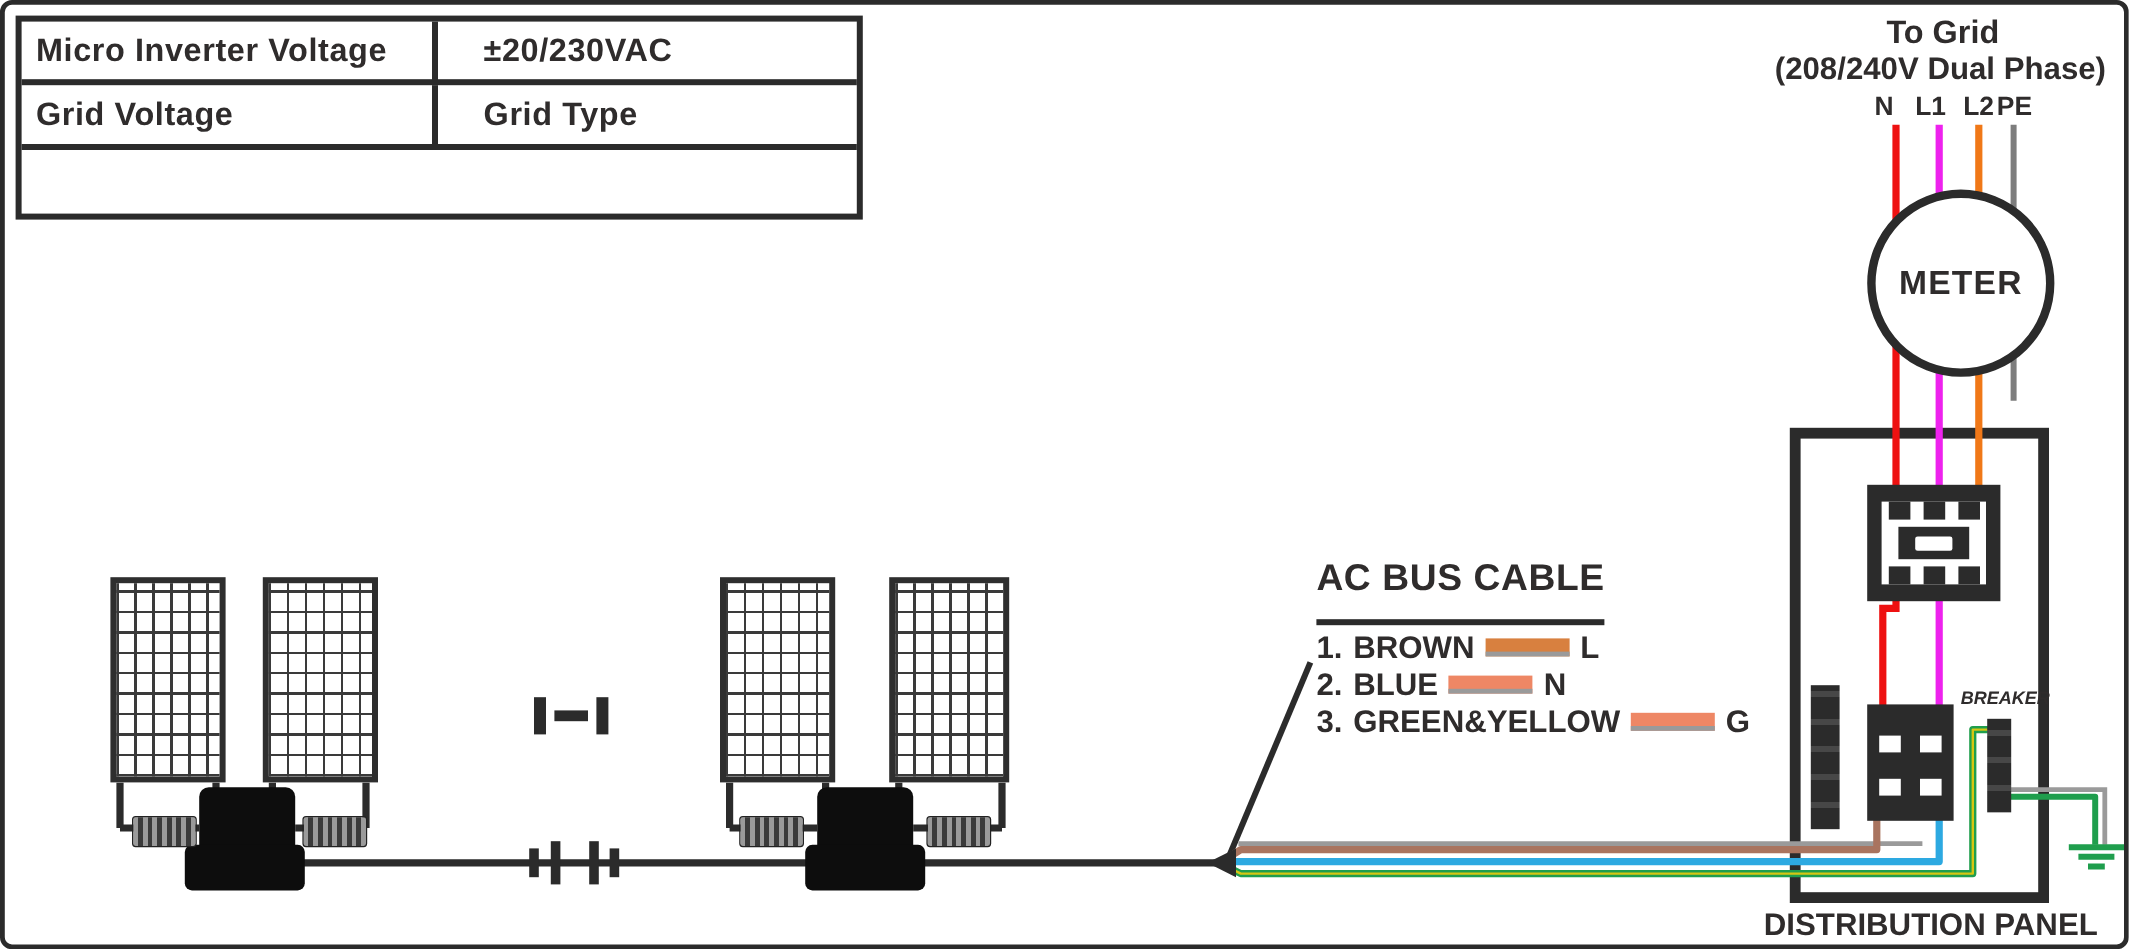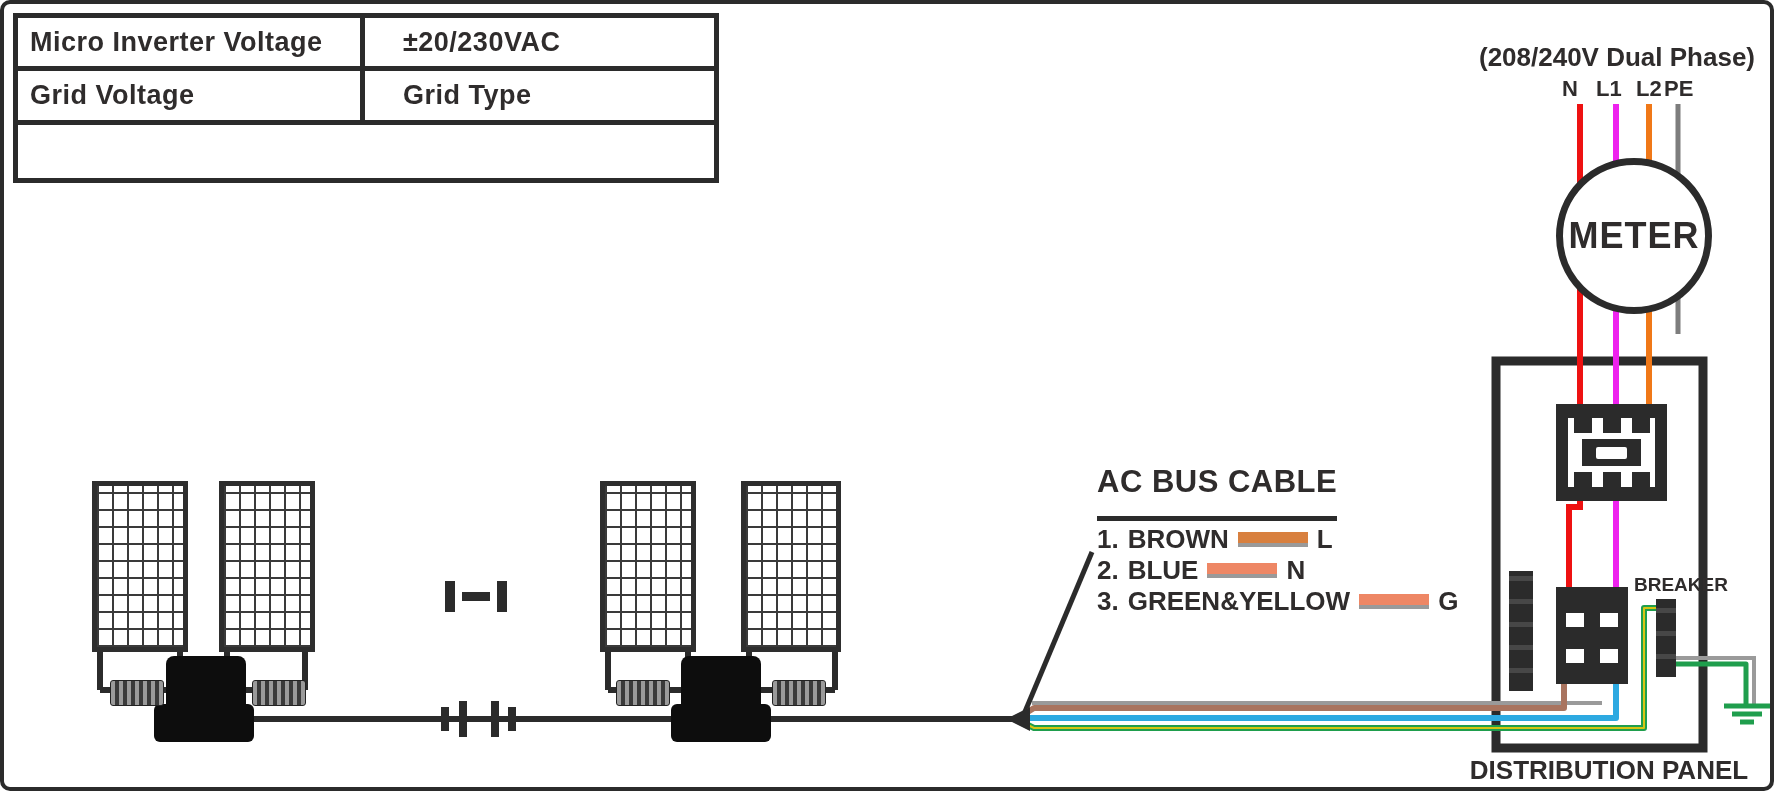--- a/index.html
+++ b/index.html
@@ -24,25 +24,25 @@
   
   .togrid-line1{position:absolute;left:1460px;top:8px;width:310px;text-align:center;
                 font-size:27px;font-weight:bold;color:#2f2c2c;}
   .togrid-line2{position:absolute;left:1452px;top:38px;width:322px;text-align:center;
                 font-size:26px;font-weight:bold;color:#2f2c2c;}
   .wire-label{position:absolute;top:72px;font-size:22px;font-weight:bold;color:#2f2c2c;}
   
   .meter{position:absolute;left:1552px;top:154px;width:156px;height:156px;border-radius:50%;
          border:7px solid #2b2b2b;background:#fff;box-sizing:border-box;
          display:flex;align-items:center;justify-content:center;
-         font-size:36px;font-weight:bold;color:#2f2c2c;letter-spacing:1px;}
+         font-size:28px;font-weight:bold;color:#2f2c2c;letter-spacing:1px;}
   
   .dist-label{position:absolute;left:1440px;top:751px;width:330px;text-align:center;
               font-size:26px;font-weight:bold;color:#2f2c2c;}
-  .breaker-label{position:absolute;left:1630px;top:570px;font-size:19px;font-weight:bold;color:#2f2c2c;}
+  .breaker-label{position:absolute;left:1630px;top:570px;font-size:15px;font-weight:bold;color:#2f2c2c;font-style:italic;}
   .busbar{position:absolute;background:repeating-linear-gradient(0deg,#2b2b2b 0 18px,#474747 18px 23px);}
   .busbar-left{left:1505px;top:567px;width:24px;height:120px;}
   .busbar-gnd{left:1652px;top:595px;width:20px;height:78px;}
   .breaker-main{position:absolute;left:1552px;top:400px;width:111px;height:97px;background:#2b2b2b;}
   .breaker-main .inner{position:absolute;left:12px;top:14px;right:12px;bottom:14px;background:#fff;}
   .tooth{position:absolute;width:18px;height:15px;background:#2b2b2b;}
   .t1{left:6px;top:0;} .t2{left:35px;top:0;} .t3{left:64px;top:0;}
   .b1{left:6px;bottom:0;} .b2{left:35px;bottom:0;} .b3{left:64px;bottom:0;}
   .switch-band{position:absolute;left:14px;top:21px;width:59px;height:27px;background:#2b2b2b;}
   .switch-pill{position:absolute;left:14px;top:8px;width:31px;height:12px;background:#fff;border-radius:2px;}
@@ -122,20 +122,21 @@
       <span>N</span>
     </div>
     <div class="legend-item">
       <span>3.</span>
       <span>GREEN&amp;YELLOW</span>
       <span class="legend-swatch" style="background:#ee8765;border-bottom:4px solid #9a9a9a"></span>
       <span>G</span>
     </div>
   </div>
 
+  <div class="togrid-line1">To Grid</div>
   <div class="togrid-line2">(208/240V Dual Phase)</div>
   <span class="wire-label" style="left:1558px;">N</span>
   <span class="wire-label" style="left:1592px;">L1</span>
   <span class="wire-label" style="left:1632px;">L2</span>
   <span class="wire-label" style="left:1660px;">PE</span>
 
   <div class="meter">
     <span>METER</span>
   </div>
 

